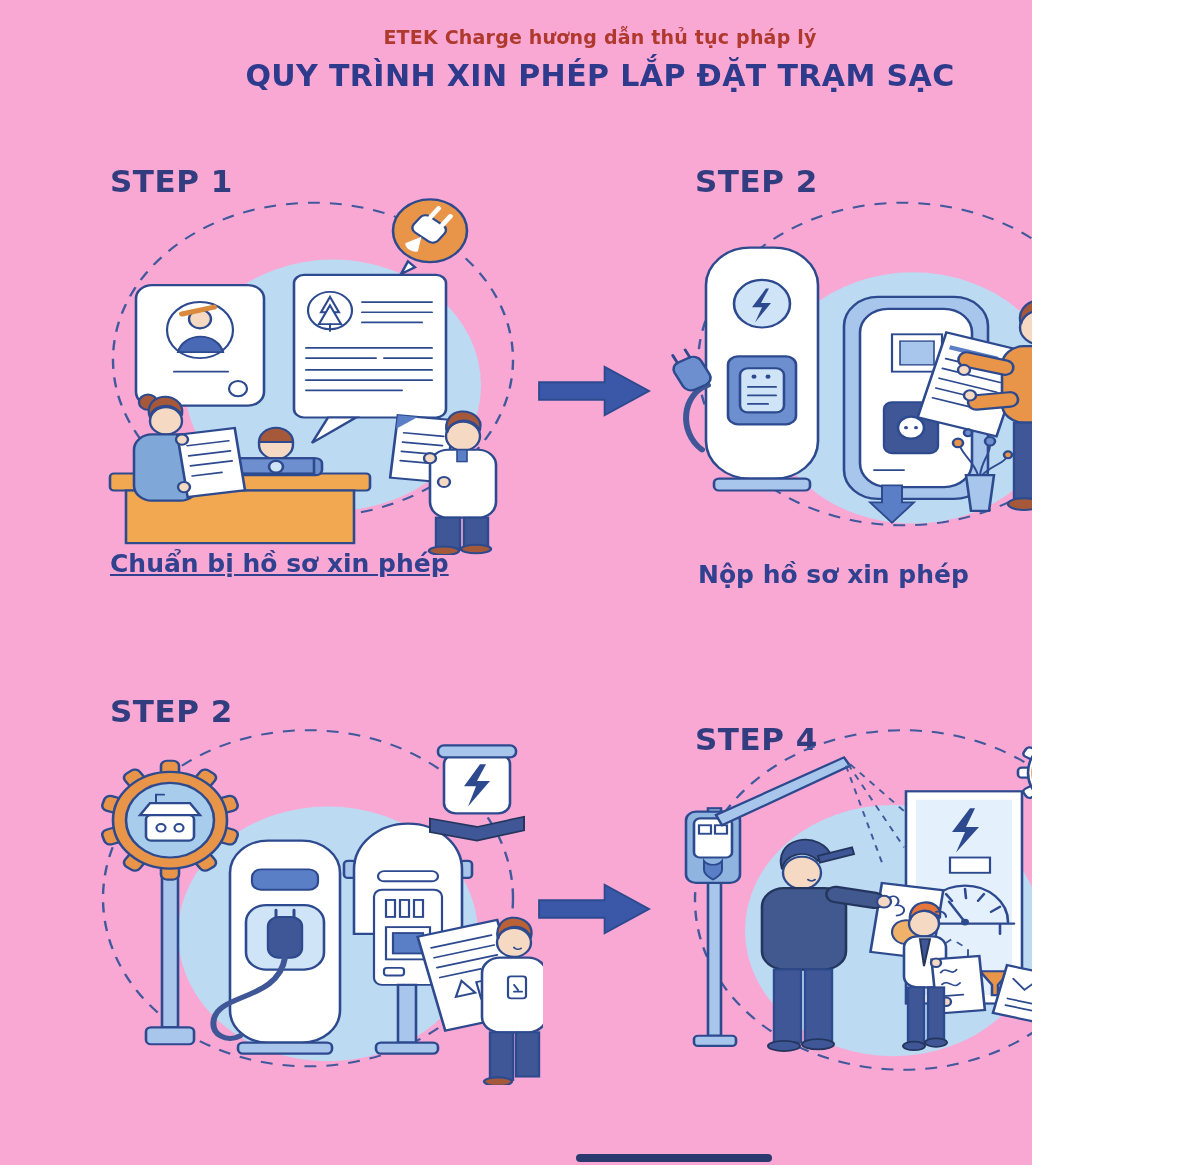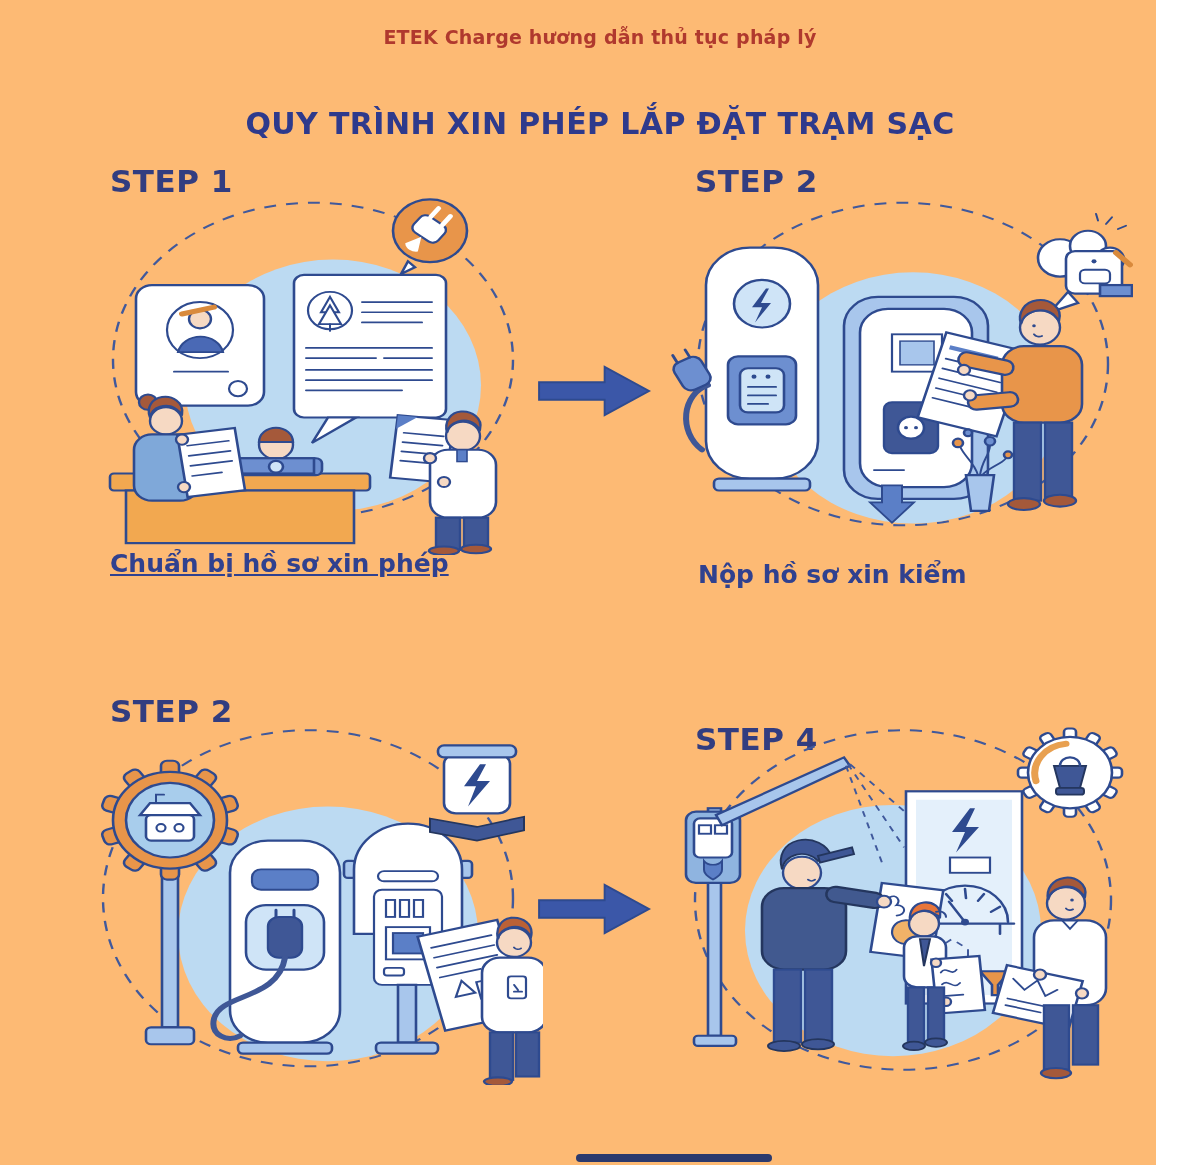--- a/index.html
+++ b/index.html
@@ -1,25 +1,25 @@
 <!DOCTYPE html>
 <html><head>
 <meta charset="utf-8">
 <style>
   :root{
     --navy:#2e4a8f; --ink:#323d80; --cap:#30418f; --title:#2e3a8c; --kick:#b0392e;
     --arrow:#3b57a8; --bg:#bcdaf2;
   }
   html,body{margin:0;padding:0;}
   body{font-family:"DejaVu Sans","Liberation Sans",sans-serif;background:#ffffff;}
-  #canvas{position:relative;width:1156px;height:1165px;background:#fdba74;overflow:hidden;}
+  #canvas{position:relative;width:1032px;height:1165px;background:#f9a8d4;overflow:hidden;}
   .kicker{position:absolute;top:26px;left:0;width:1200px;text-align:center;
           font-size:19px;font-weight:bold;color:var(--kick);letter-spacing:.2px;}
   .title{position:absolute;top:58px;left:0;width:1200px;text-align:center;
-         font-size:30px;font-weight:bold;color:var(--title);letter-spacing:.4px;margin-top:48px;}
+         font-size:30px;font-weight:bold;color:var(--title);letter-spacing:.4px;}
   .step-label{position:absolute;font-size:31px;font-weight:bold;color:var(--ink);letter-spacing:.5px;}
   .caption{position:absolute;font-size:25px;font-weight:bold;color:var(--cap);}
   .scene{position:absolute;width:465px;height:365px;}
   .arrow{position:absolute;width:118px;height:54px;}
   .footer-bar{position:absolute;left:576px;top:1154px;width:196px;height:8px;border-radius:4px;background:#2b3a6e;}
   
   .dash{fill:none;stroke:#40599c;stroke-width:2.4;stroke-dasharray:12 10;}
   .dashthin{fill:none;stroke:#40599c;stroke-width:2;stroke-dasharray:7 7;}
   .bgc{fill:var(--bg);}
   .wt{fill:#fff;stroke:var(--navy);stroke-width:2.6;}
@@ -204,21 +204,21 @@
     </g>
     <g>
       <path class="thin" d="M310 336 c-4 -16 -14 -22 -18 -34 M312 336 c2 -18 10 -24 10 -36 M314 336 c8 -10 18 -12 24 -20"></path>
       <circle class="orb" cx="290" cy="298" r="5"></circle>
       <circle class="mb" cx="322" cy="296" r="5"></circle>
       <circle class="orb" cx="340" cy="312" r="4"></circle>
       <circle class="mb" cx="300" cy="286" r="4"></circle>
       <path class="st" d="M298 336 h28 l-5 42 h-18 z"></path>
     </g>
   </svg>
-  <div class="caption" style="left:698px;top:560px;">Nộp hồ sơ xin kiểm</div>
+  <div class="caption" style="left:698px;top:560px;">Nộp hồ sơ xin phép</div>
 
   <div class="step-label" style="left:110px;top:693px;">STEP 2</div>
   <svg class="scene" style="left:78px;top:720px;" viewBox="0 0 465 430" preserveAspectRatio="none">
     <ellipse class="dash" cx="230" cy="210" rx="205" ry="198"></ellipse>
     <circle class="bgc" cx="250" cy="252" r="150"></circle>
     <g>
       <rect class="st" x="84" y="176" width="16" height="186"></rect>
       <rect class="st" x="68" y="362" width="48" height="20" rx="5"></rect>
       <g transform="translate(92,118)">
         <rect class="orb" x="-9" y="-70" width="18" height="22" rx="6"></rect>

